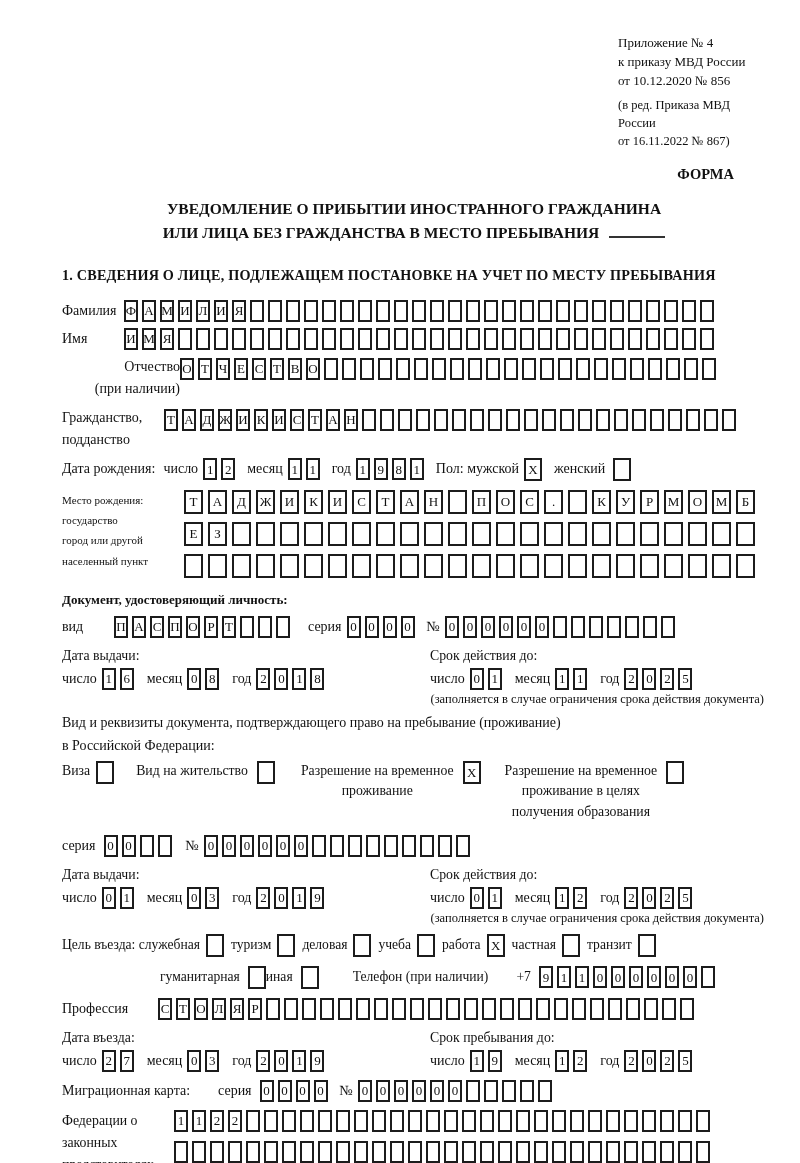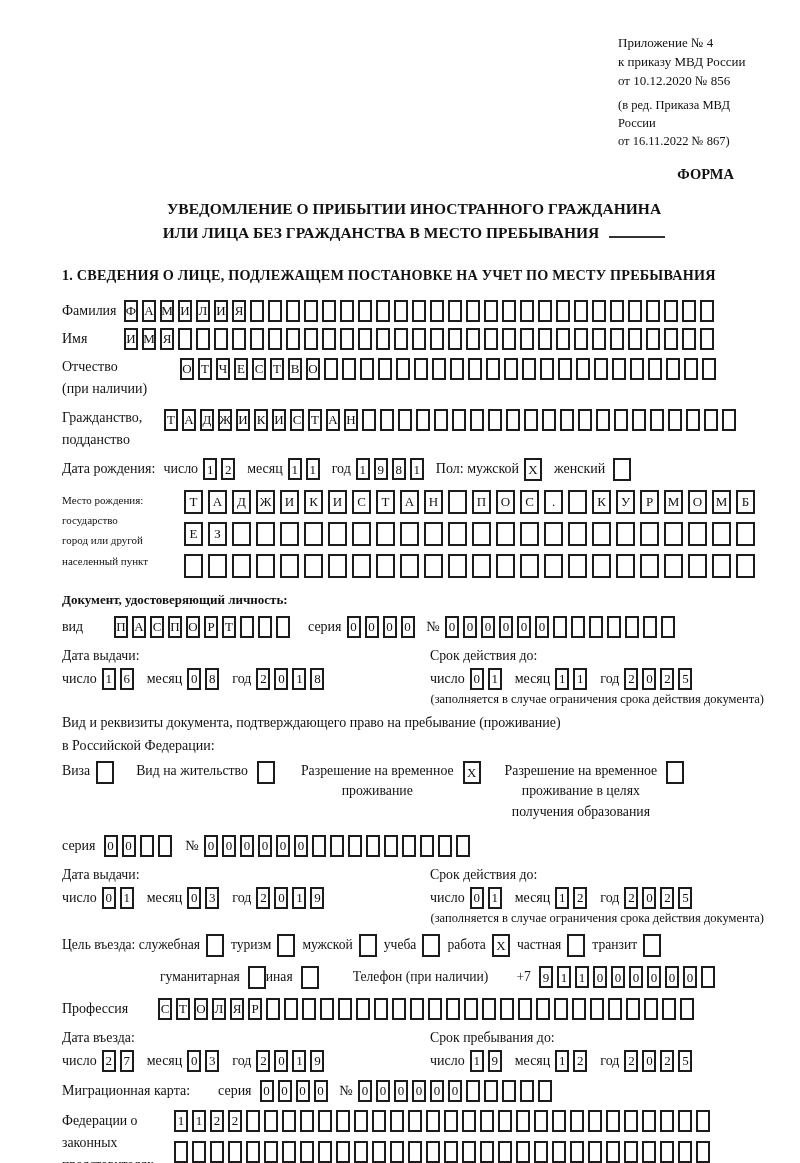--- a/index.html
+++ b/index.html
@@ -170,21 +170,21 @@
         <span class="cell"></span>
         <span class="cell"></span>
         <span class="cell"></span>
         <span class="cell"></span>
         <span class="cell"></span>
         <span class="cell"></span>
       </span>
   </div>
 
   <div class="two-part-row">
-    <div class="multiline-label" style="width:118px; flex:0 0 118px;">
+    <div class="multiline-label" style="width:118px; flex:0 0 118px;text-align:right;">
       <div>Отчество</div>
       <div>(при наличии)</div>
     </div>
     <span class="cells" style="margin-top:2px;">
         <span class="cell">О</span>
         <span class="cell">Т</span>
         <span class="cell">Ч</span>
         <span class="cell">Е</span>
         <span class="cell">С</span>
         <span class="cell">Т</span>
@@ -584,21 +584,21 @@
 
   <div class="purpose-row">
     <span>Цель въезда: служебная</span>
     <span class="cells cb">
         <span class="cell"></span>
       </span>
     <span>туризм</span>
     <span class="cells cb">
         <span class="cell"></span>
       </span>
-    <span>мужской</span>
+    <span>деловая</span>
     <span class="cells cb">
         <span class="cell"></span>
       </span>
     <span>учеба</span>
     <span class="cells cb">
         <span class="cell"></span>
       </span>
     <span>работа</span>
     <span class="cells cb">
         <span class="cell">X</span>

